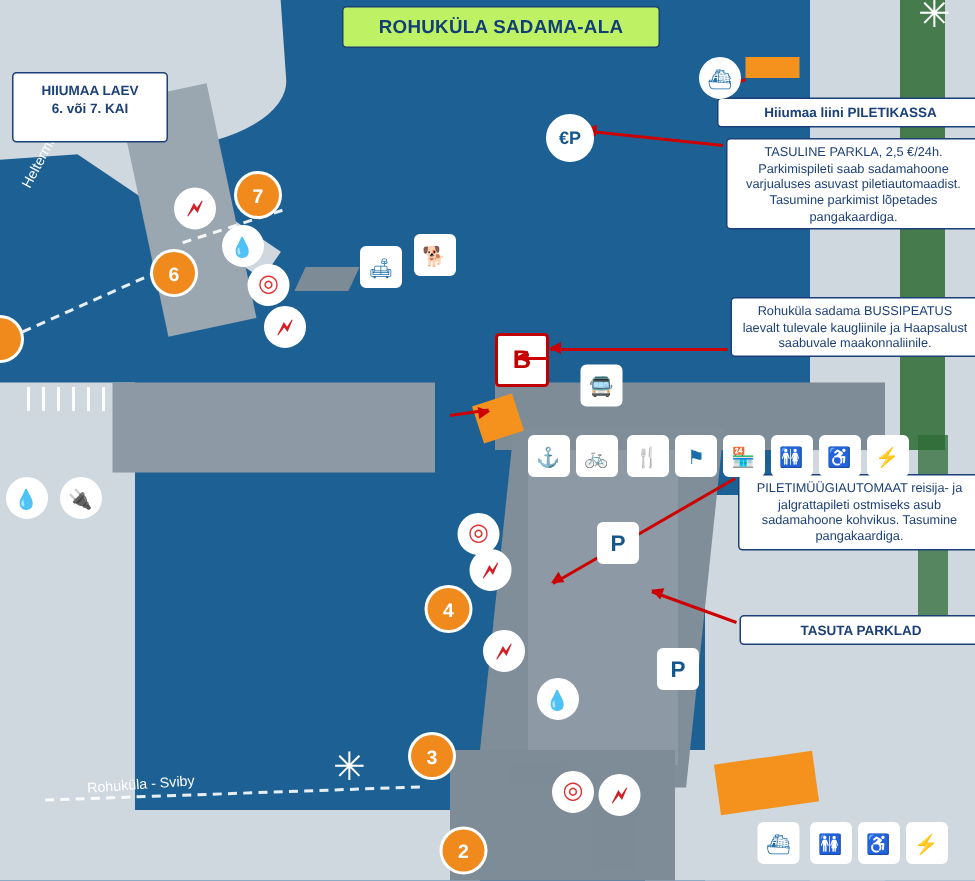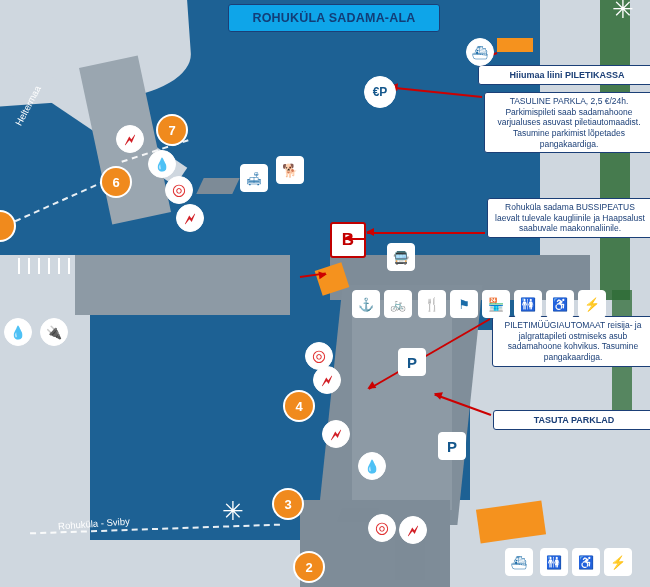--- a/index.html
+++ b/index.html
@@ -34,21 +34,21 @@
   .quay-left{left:75px;top:255px;width:215px;height:60px;background:#8d9aa5;}
   .quay-pier{left:95px;top:60px;width:60px;height:160px;background:#9aa6b0;
       transform:rotate(-12deg);}
   .quay-bottom{left:300px;top:500px;width:150px;height:90px;background:#7e8c98;}
 
   
   .route{position:absolute;border-top:2px dashed #ffffff;opacity:.9;}
 
   
   .title{position:absolute;left:228px;top:4px;width:210px;height:26px;
-      background:#0ea5e9;border:1px solid #1b3f77;border-radius:3px;
+      background:#bef264;border:1px solid #1b3f77;border-radius:3px;
       display:flex;align-items:center;justify-content:center;
       color:#123e78;font-weight:bold;font-size:12.5px;letter-spacing:.2px;}
 
   
   .box{position:absolute;background:#ffffff;border:1px solid #1b3f77;
       border-radius:3px;color:#1b3f77;text-align:center;}
   .box.small{font-size:8.5px;padding:3px 4px;line-height:1.25;}
   .box.label{font-size:9px;font-weight:bold;padding:4px 5px;}
   .box-hiiumaa-ticket{left:478px;top:65px;width:166px;}
   .box-tasuline{left:484px;top:92px;width:160px;}
@@ -138,20 +138,24 @@
   <div class="orange-block" style="left:478px;top:505px;width:66px;height:34px;transform:rotate(-8deg);"></div>
 
   <div class="compass" style="left:612px;top:-4px;">✳</div>
   <div class="compass" style="left:222px;top:498px;">✳</div>
 
   <div class="maptext rot-60" style="left:6px;top:100px;">Heltermaa</div>
   <div class="maptext rot-4" style="left:58px;top:518px;">Rohuküla - Sviby</div>
 
   <div class="title">ROHUKÜLA SADAMA-ALA</div>
 
+  <div class="box box-hiiumaa-laev">
+    <div>HIIUMAA LAEV</div>
+    <div>6. või 7. KAI</div>
+  </div>
 
   <div class="box label box-hiiumaa-ticket">Hiiumaa liini PILETIKASSA</div>
   <div class="box small box-tasuline">TASULINE PARKLA, 2,5 €/24h. Parkimispileti saab sadamahoone varjualuses asuvast piletiautomaadist. Tasumine parkimist lõpetades pangakaardiga.</div>
   <div class="box small box-bussipeatus">Rohuküla sadama BUSSIPEATUS laevalt tulevale kaugliinile ja Haapsalust saabuvale maakonnaliinile.</div>
   <div class="box small box-piletimyyk">PILETIMÜÜGIAUTOMAAT reisija- ja jalgrattapileti ostmiseks asub sadamahoone kohvikus. Tasumine pangakaardiga.</div>
   <div class="box label box-tasuta">TASUTA PARKLAD</div>
   <div class="box box-b">B</div>
 
   <div class="arrow" style="left:497px;top:52px;width:22px;transform:rotate(160deg);"></div>
   <div class="arrow" style="left:482px;top:96px;width:92px;transform:rotate(186deg);"></div>

